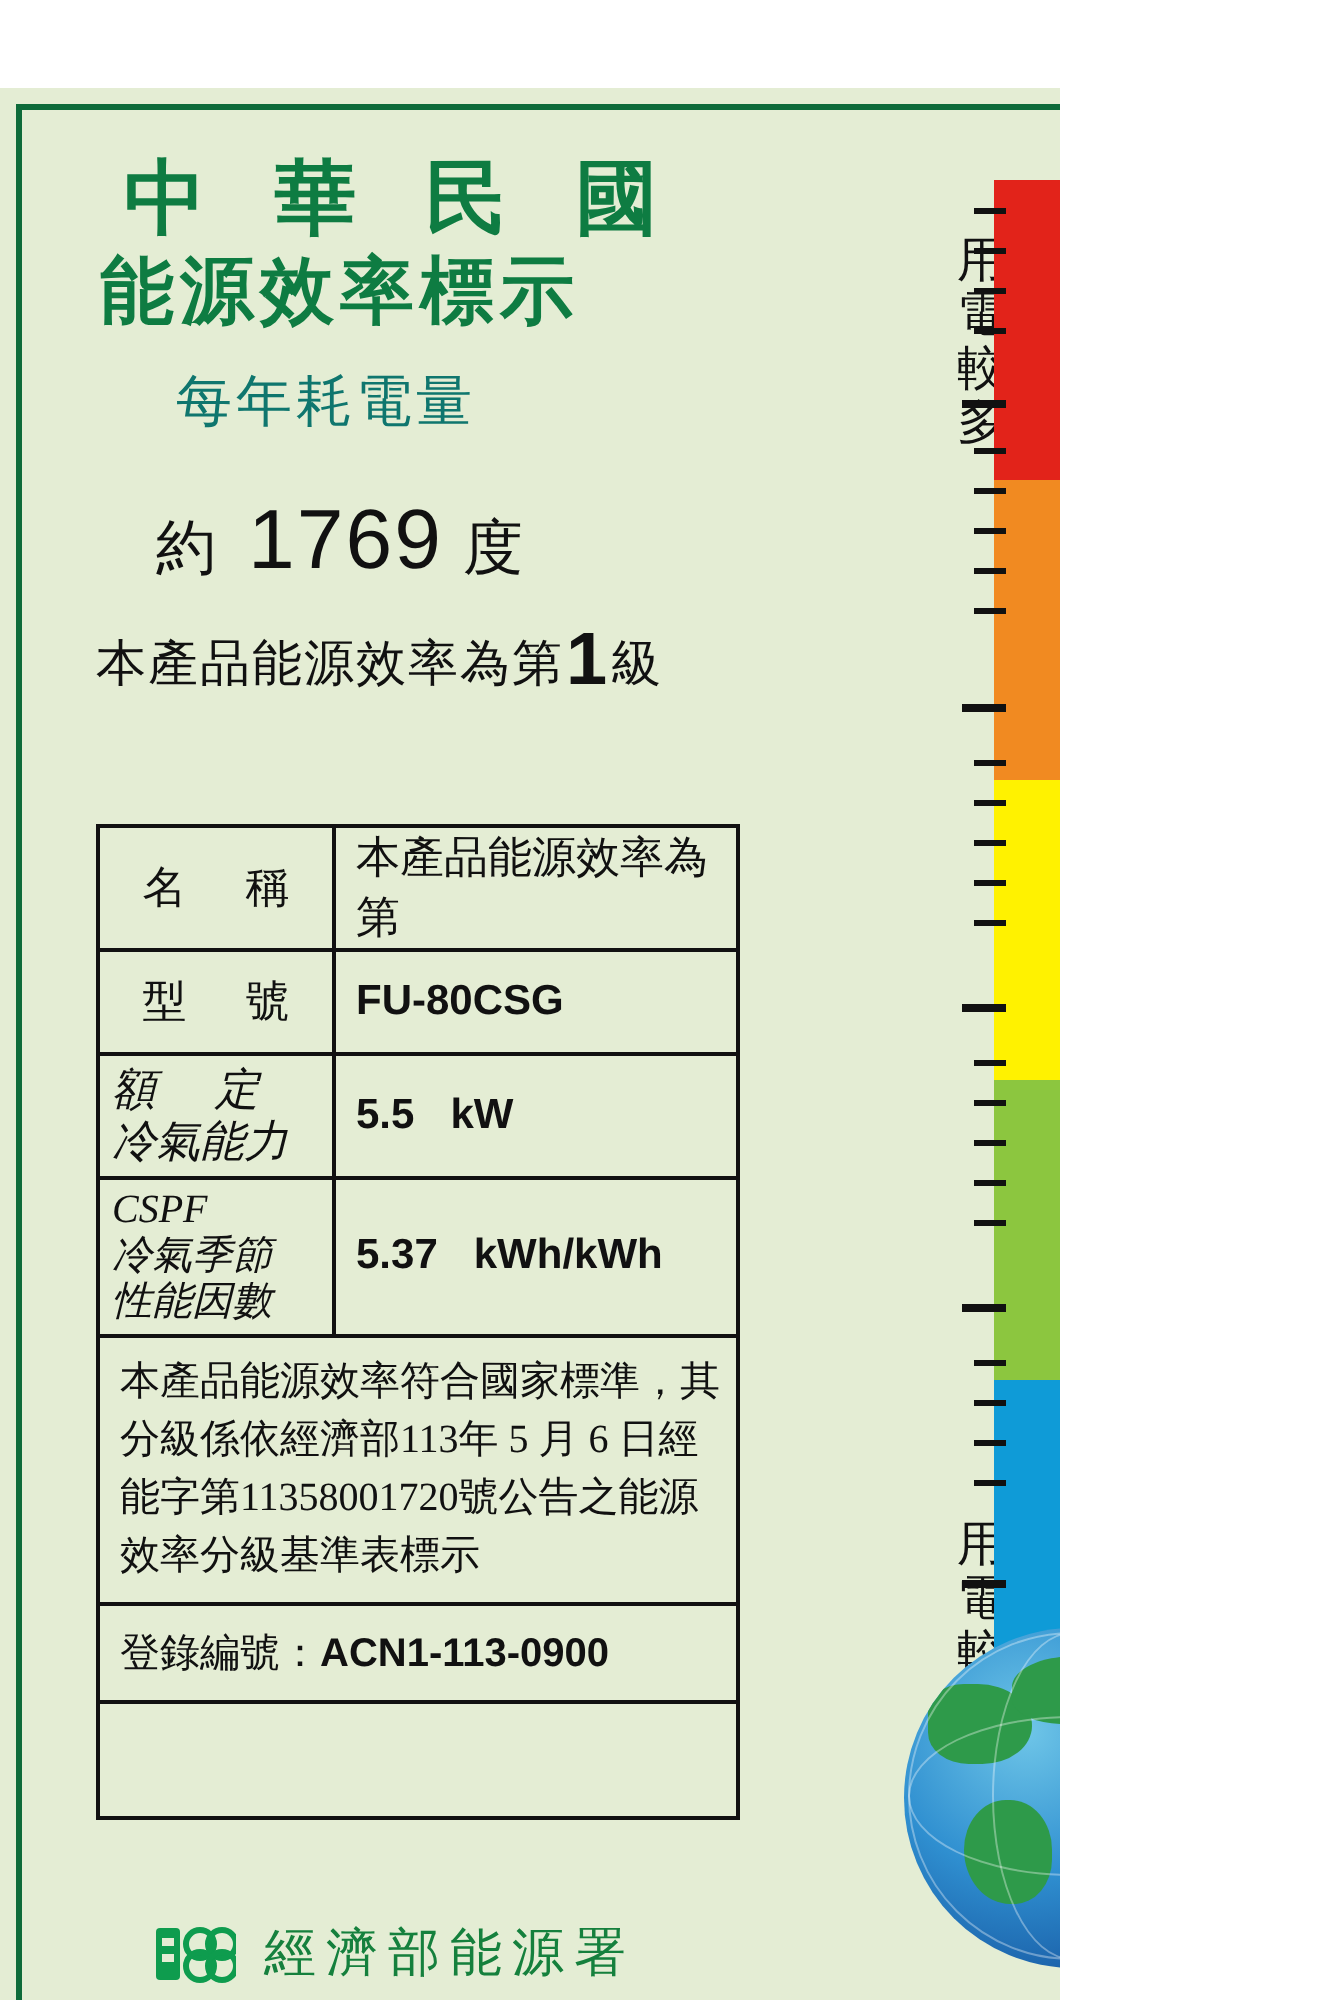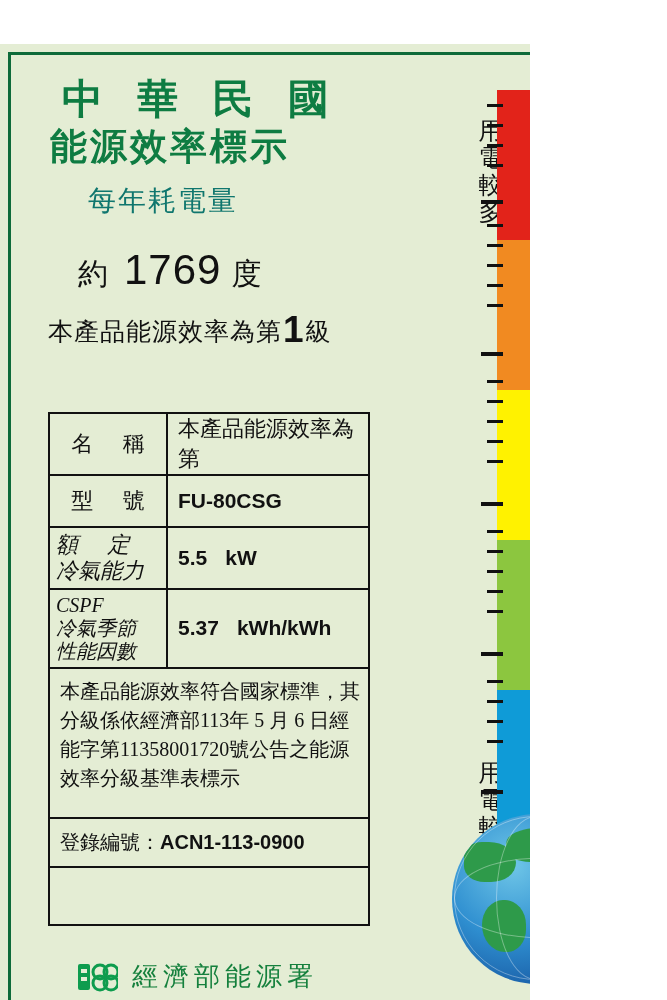--- a/index.html
+++ b/index.html
@@ -167,21 +167,21 @@
   .spec-val .sp {
     display: inline-block;
     width: 18px;
   }
   .row-csp .spec-key {
     font-size: 20px;
     line-height: 1.15;
   }
   .note-row {
     border-bottom: 2px solid #111;
-    padding: 8px 8px 24px 10px;
+    padding: 8px 8px 8px 10px;
     font-family: "Liberation Serif", serif;
     font-size: 20px;
     line-height: 1.45;
     color: #111;
     letter-spacing: 0px;
     min-height: 120px;
     box-sizing: border-box;
   }
   .reg-row {
     border-bottom: 2px solid #111;

